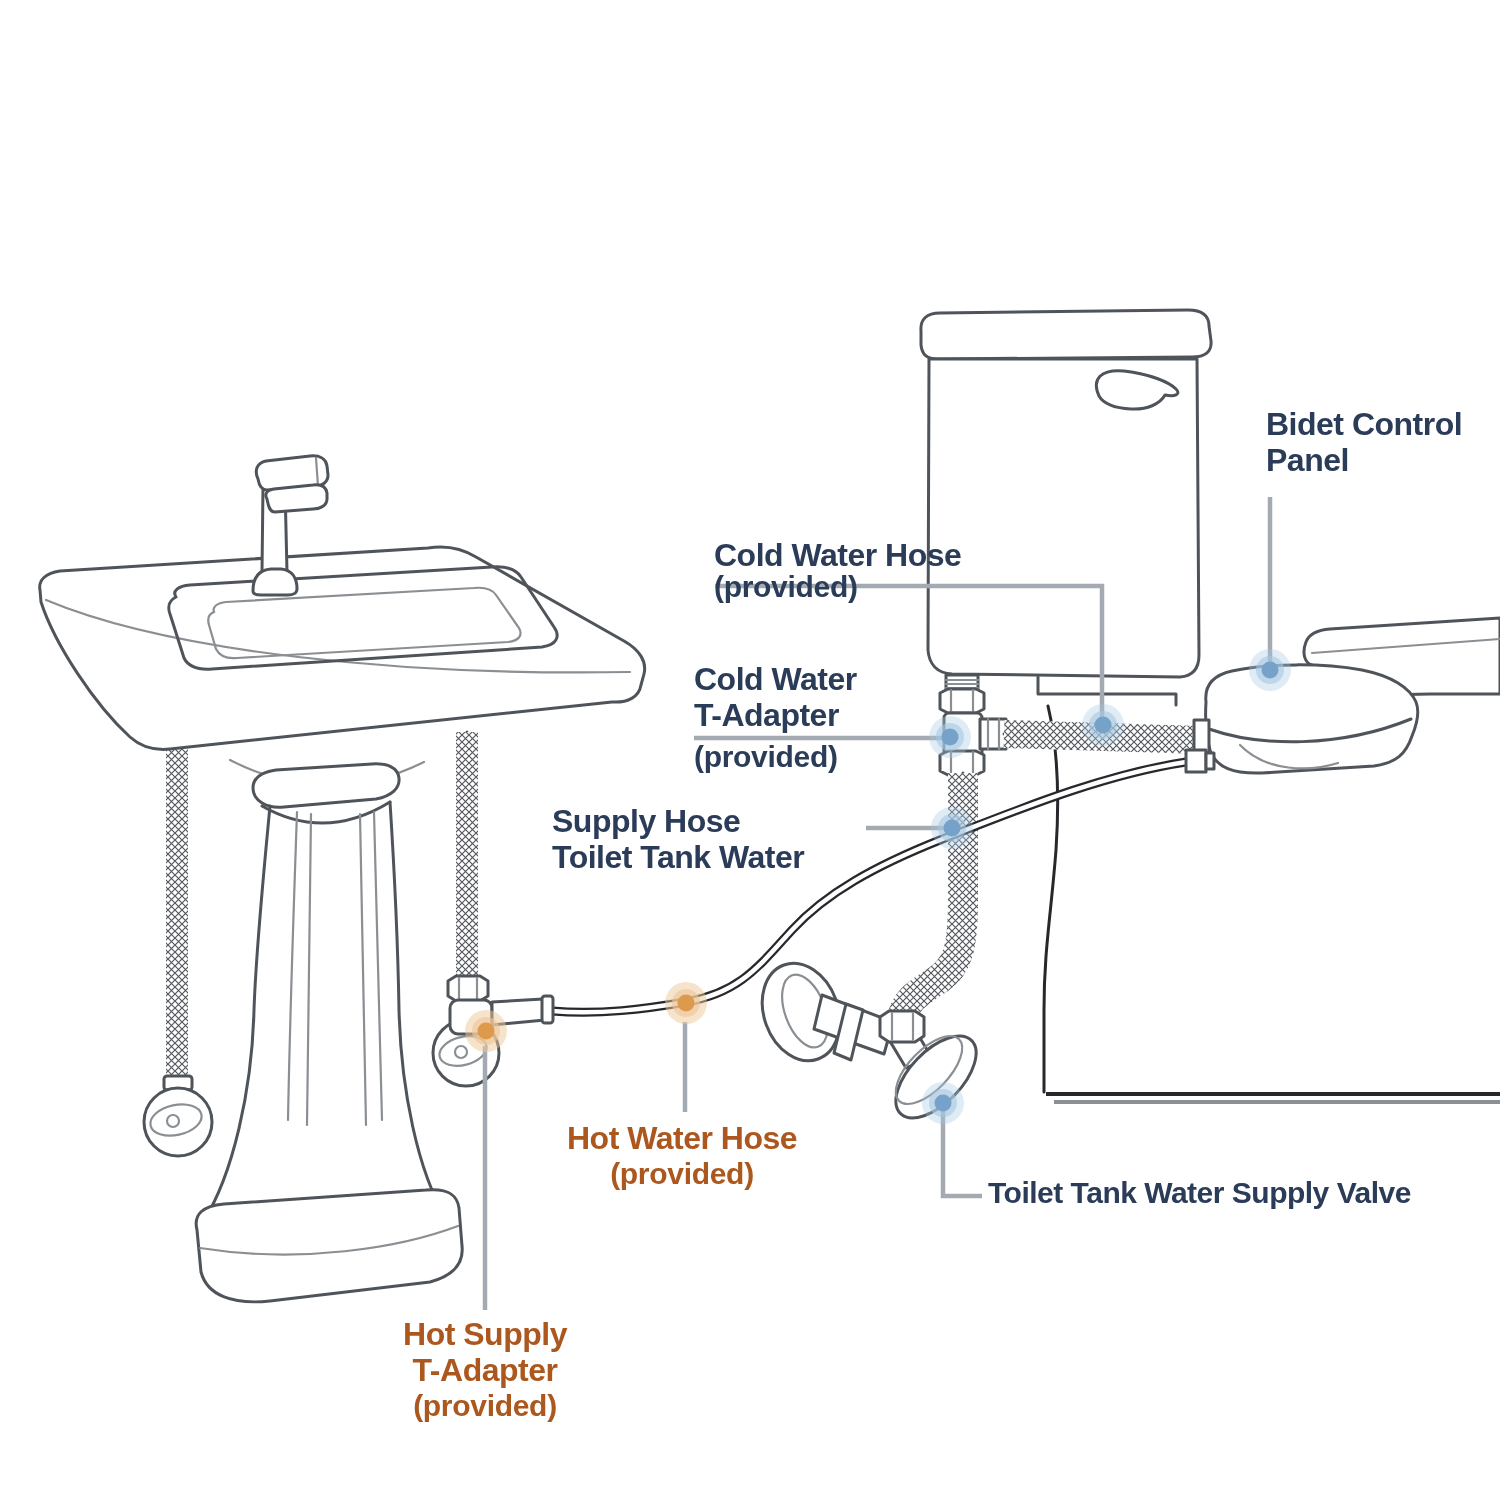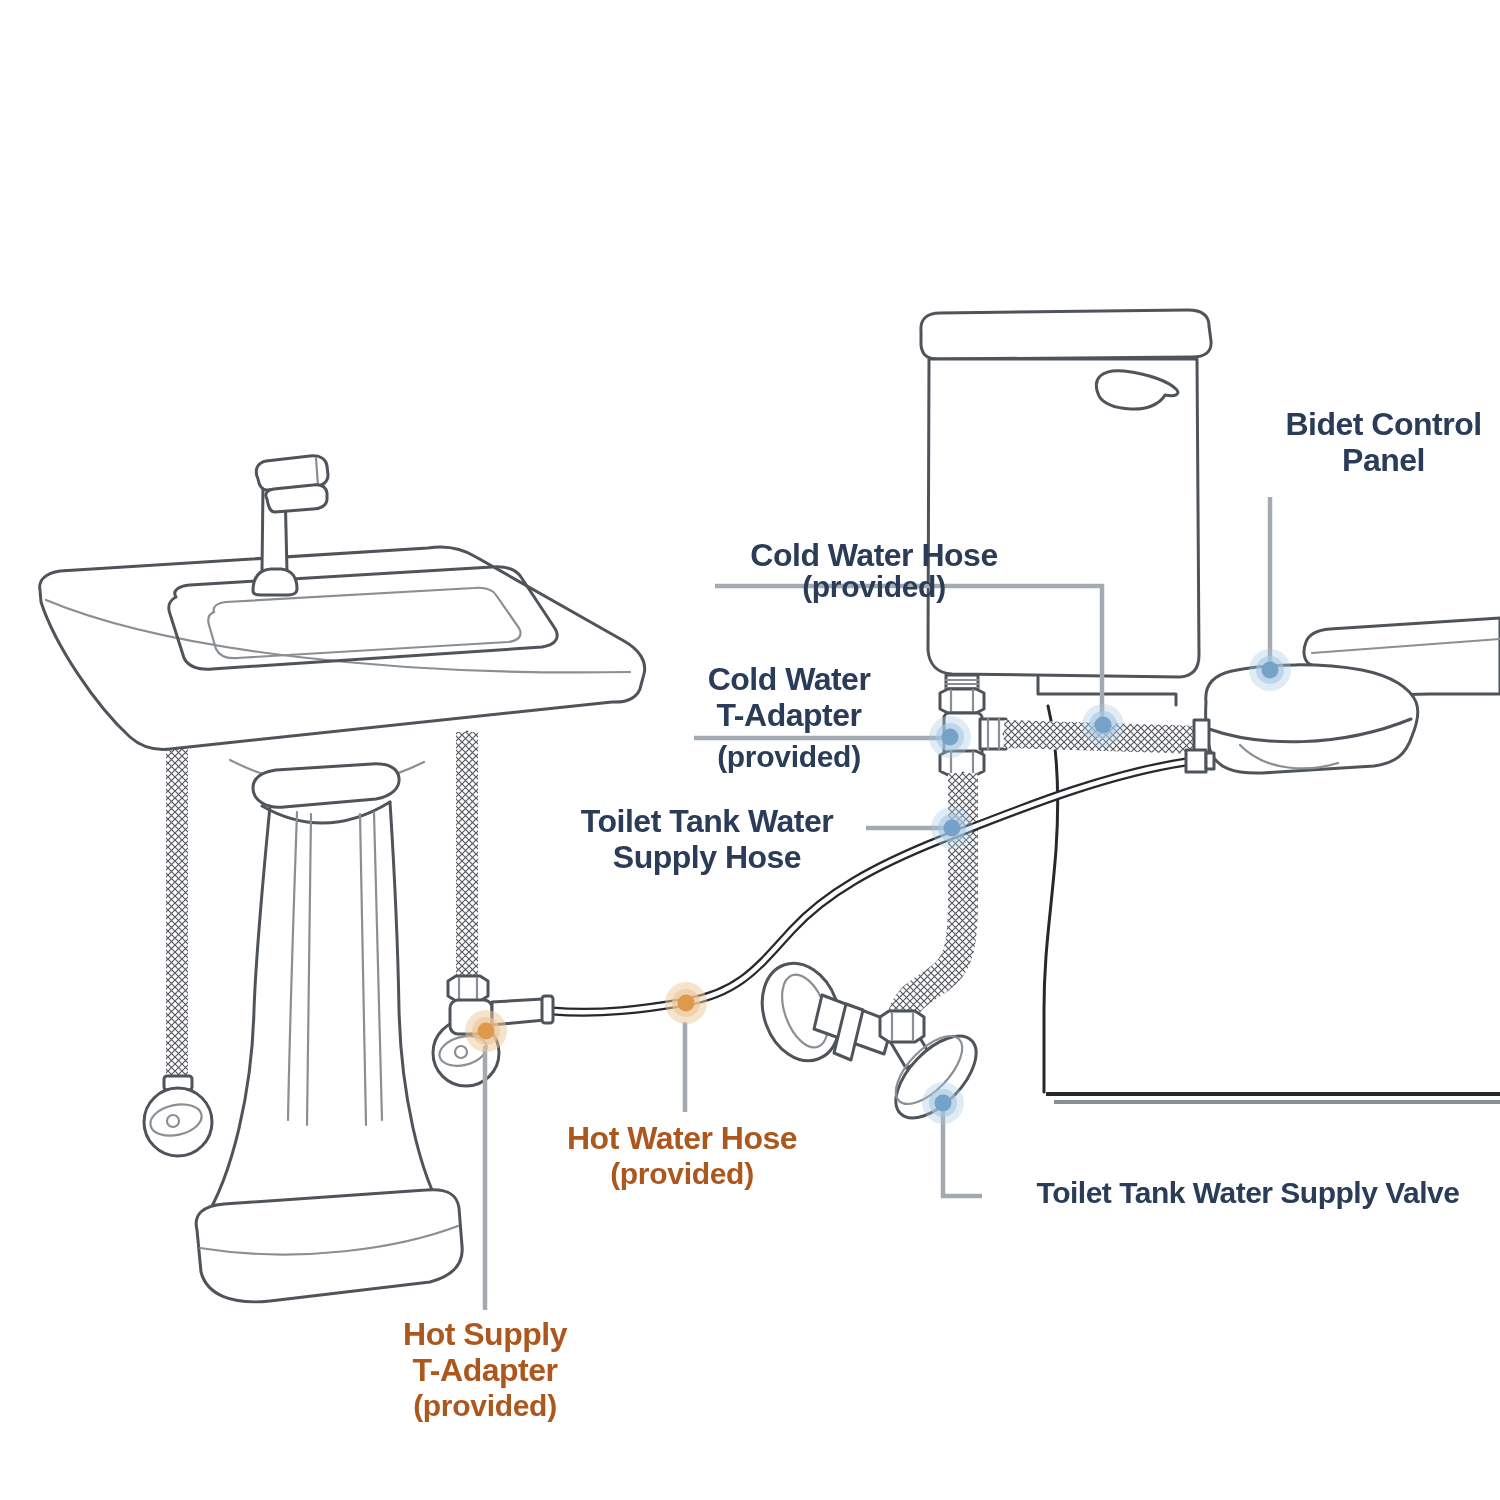--- a/index.html
+++ b/index.html
@@ -11,25 +11,25 @@
   html,body{margin:0;padding:0;background:#fff;}
   body{width:1500px;height:1500px;position:relative;overflow:hidden;
        font-family:"Liberation Sans", sans-serif;}
   svg{position:absolute;left:0;top:0;}
   .ln{fill:none;stroke:var(--ink,#4f545a);stroke-width:3;stroke-linecap:round;stroke-linejoin:round;}
   .fw{fill:#fff;stroke:var(--ink,#4f545a);stroke-width:3;stroke-linejoin:round;}
   .thin{fill:none;stroke:var(--detail,#8a8f94);stroke-width:2.2;stroke-linecap:round;}
   .dk{stroke:var(--ink-dark,#26282c);}
   .braid-ln{stroke:var(--braid,#54585e);stroke-width:1.2;fill:none;}
   .leader{fill:none;stroke:var(--leader,#a4aab1);stroke-width:4.5;stroke-linecap:butt;stroke-linejoin:miter;}
-  .label{position:absolute;font-weight:700;font-size:32px;line-height:36px;letter-spacing:-0.5px;text-align:center;}
+  .label{position:absolute;font-weight:700;font-size:32px;line-height:36px;letter-spacing:-0.5px;}
   .label.navy{color:var(--navy,#2b3c58);}
   .label.orange{color:var(--orange,#ac571d);}
   .label .n{font-size:30px;line-height:28px;letter-spacing:-0.3px;}
-  .label.center{}
+  .label.center{text-align:center;}
   .label.small{font-size:30px;line-height:34px;}
 </style>
 </head>
 <body>
 
 <svg viewBox="0 0 1500 1500" width="1500" height="1500">
   <defs>
     <pattern id="braid" width="7" height="7" patternUnits="userSpaceOnUse">
       <path class="braid-ln" d="M0 0 L7 7 M7 0 L0 7"></path>
     </pattern>
@@ -210,22 +210,22 @@
   <div class="n">(provided)</div>
 </div>
 
 <div class="label navy" style="left:694px;top:661px;width:190px">
   <div>Cold Water</div>
   <div>T-Adapter</div>
   <div class="n" style="margin-top:10px">(provided)</div>
 </div>
 
 <div class="label navy" style="left:552px;top:803px;width:310px">
+  <div>Supply Hose</div>
   <div>Toilet Tank Water</div>
-  <div>Supply Hose</div>
 </div>
 
 <div class="label navy" style="left:1266px;top:406px;width:235px">
   <div>Bidet Control</div>
   <div>Panel</div>
 </div>
 
 <div class="label orange center" style="left:532px;top:1120px;width:300px">
   <div>Hot Water Hose</div>
   <div class="n" style="margin-top:4px">(provided)</div>

